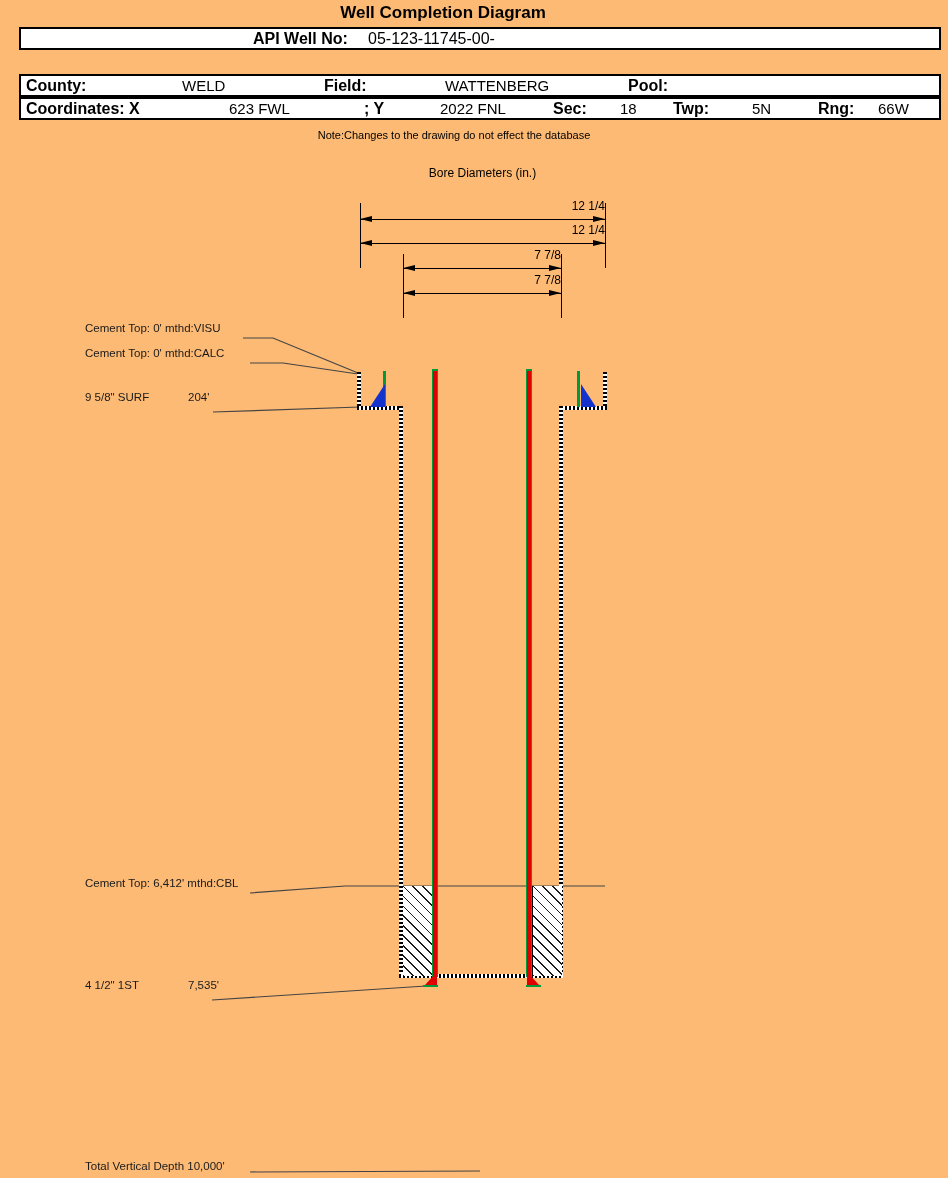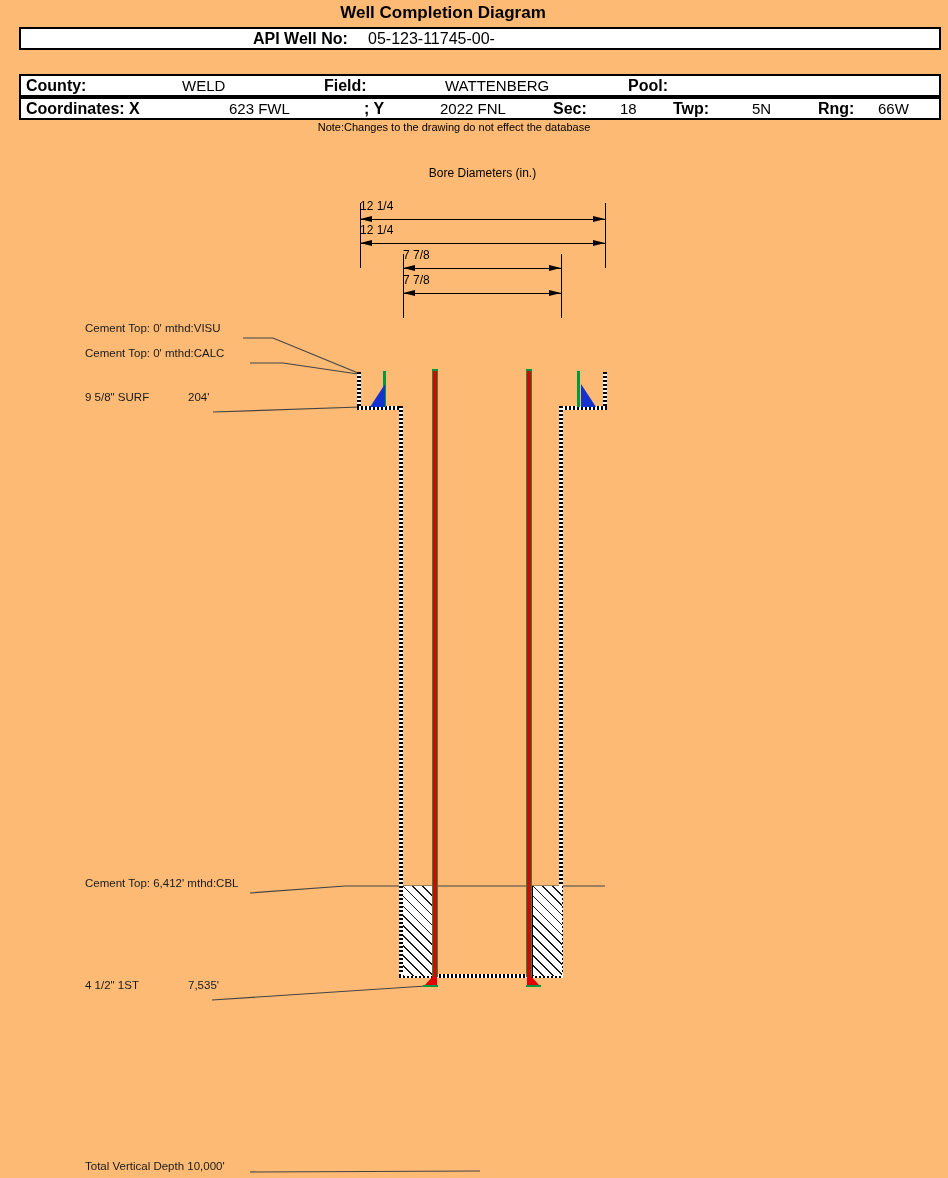--- a/index.html
+++ b/index.html
@@ -6,26 +6,26 @@
   #page{position:relative;width:948px;height:1178px;background:#fdba74;
         font-family:"Liberation Sans",sans-serif;color:#000;overflow:hidden;}
   .abs{position:absolute;}
 
   
   #title{left:0;top:3px;width:886px;text-align:center;font-size:17px;font-weight:bold;}
   .trow{left:19px;width:922px;height:23px;border:2px solid #000;box-sizing:border-box;background:#fff;}
   .trow span{position:absolute;top:0;line-height:19px;white-space:nowrap;}
   .lbl{font-weight:bold;font-size:16px;}
   .val{font-size:15px;}
-  #note{left:0;top:121px;width:908px;text-align:center;font-size:11px;}
+  #note{left:0;top:129px;width:908px;text-align:center;font-size:11px;}
 
   
   #bore-title{left:360px;top:166px;width:245px;text-align:center;font-size:12px;}
   .ext{width:1px;background:#000;}
-  .dim-label{text-align:left;font-size:12px;height:13px;line-height:13px;}
+  .dim-label{text-align:right;font-size:12px;height:13px;line-height:13px;}
   .dim-line{height:1px;background:#000;}
   .dim-line::before,.dim-line::after{content:"";position:absolute;top:-3.5px;width:0;height:0;
      border-top:3.5px solid transparent;border-bottom:3.5px solid transparent;}
   .dim-line::before{left:0;border-right:12px solid #000;}
   .dim-line::after{right:0;border-left:12px solid #000;}
 
   
   .wallv{width:4px;background:repeating-linear-gradient(180deg,#000 0 2px,#fff 2px 4px);}
   .wallh{height:4px;background:repeating-linear-gradient(90deg,#000 0 2px,#fff 2px 4px);}
   .redline{width:4px;background:var(--red);border-left:1px solid var(--green);

